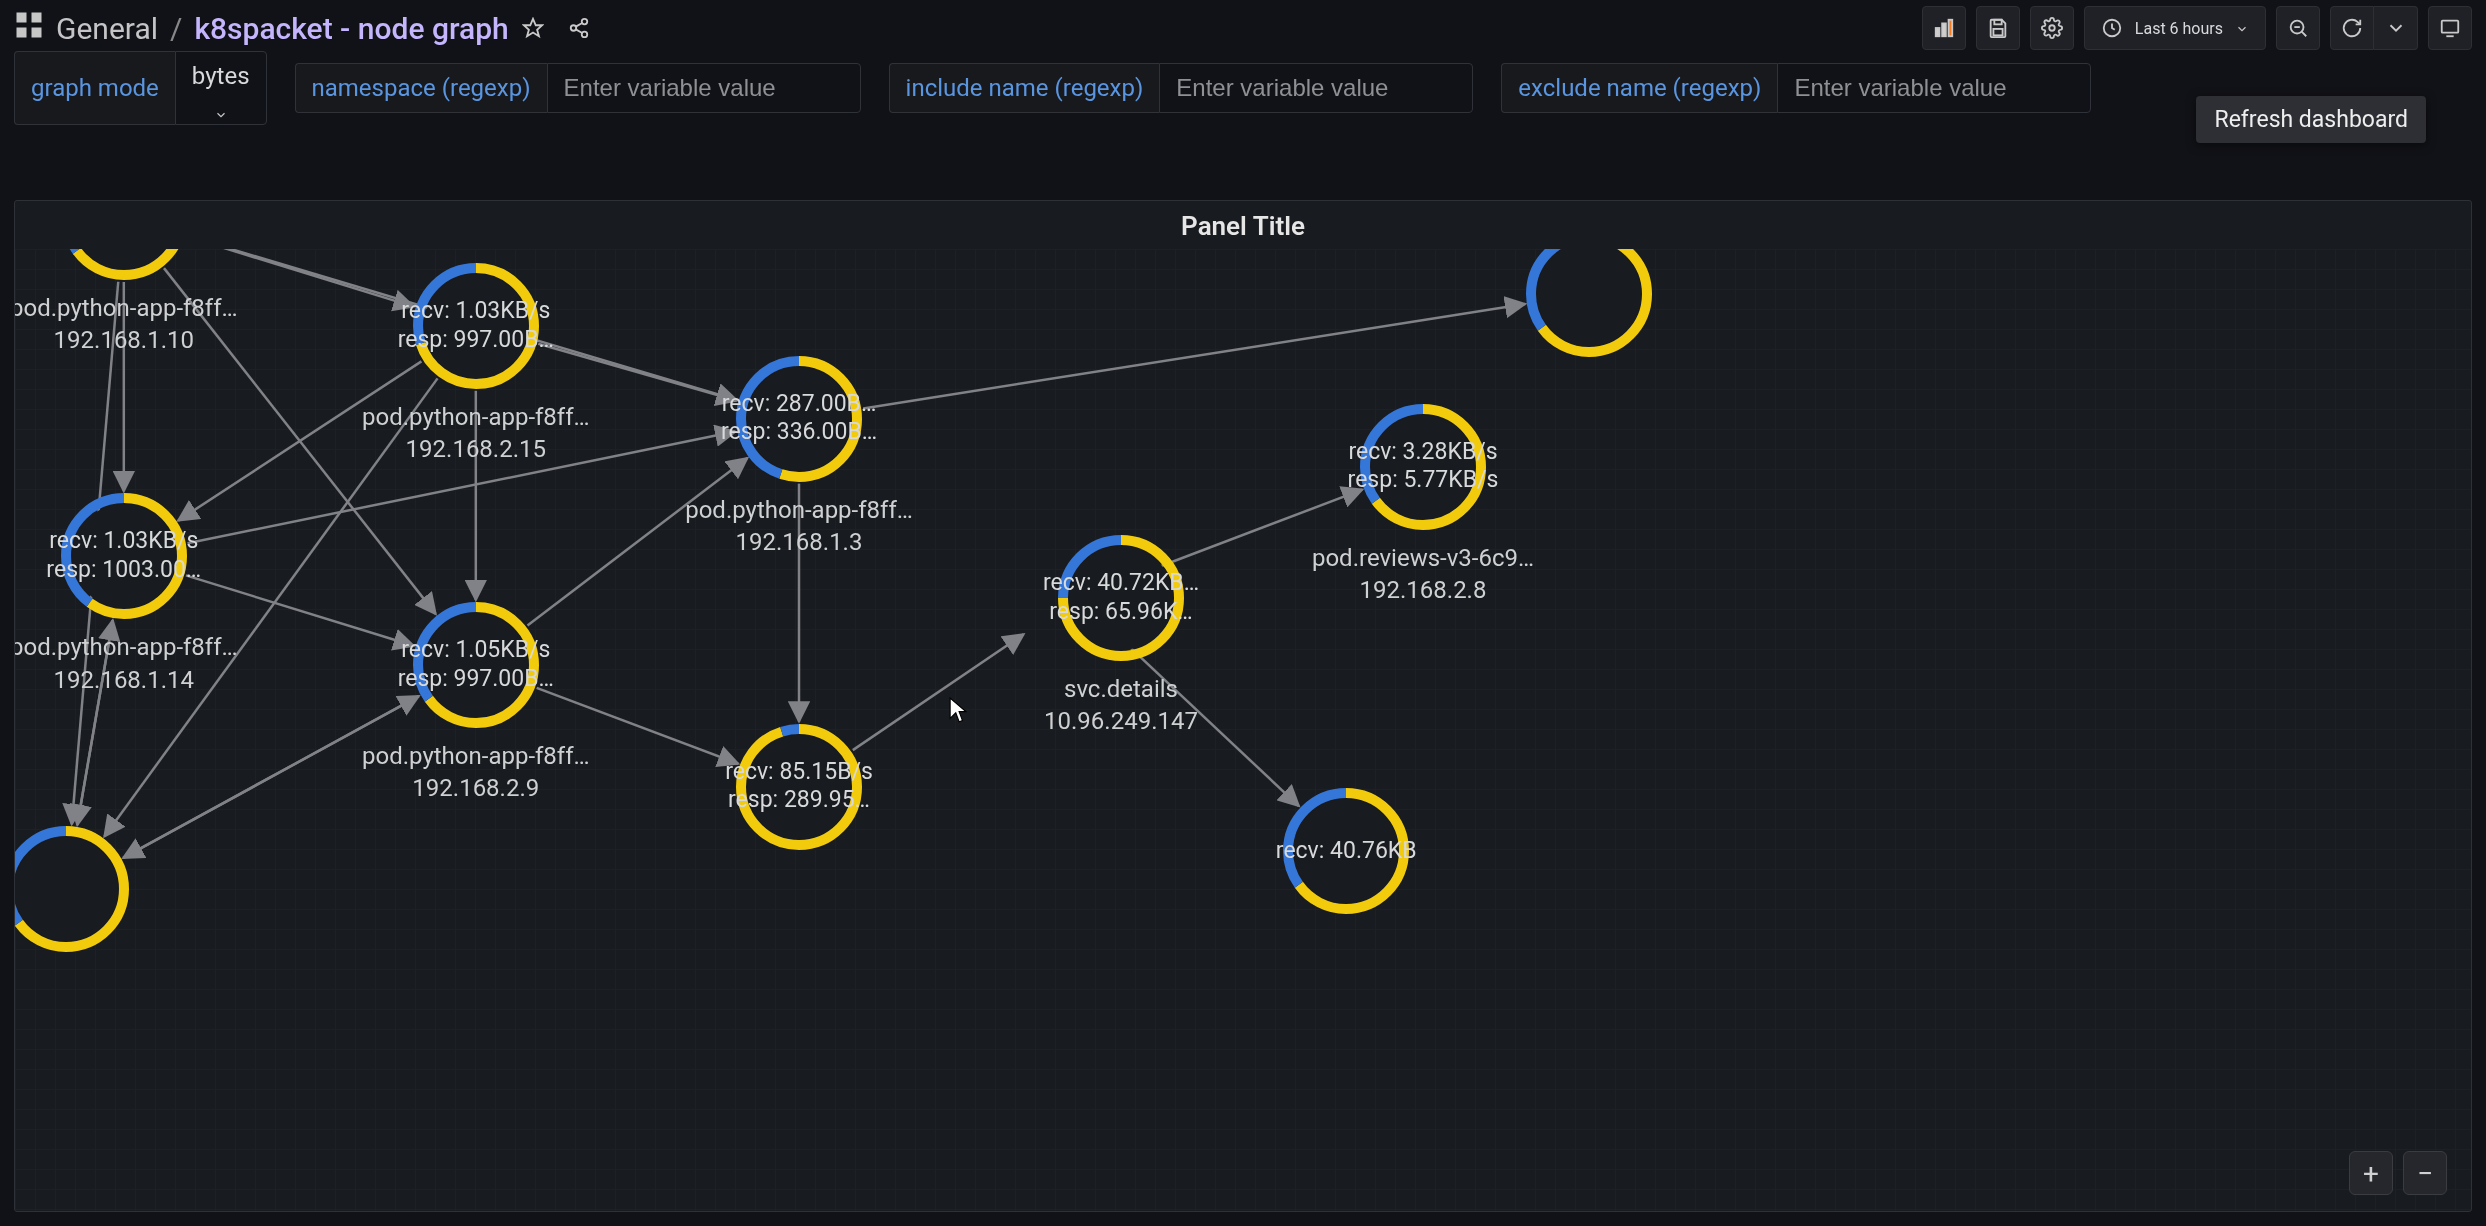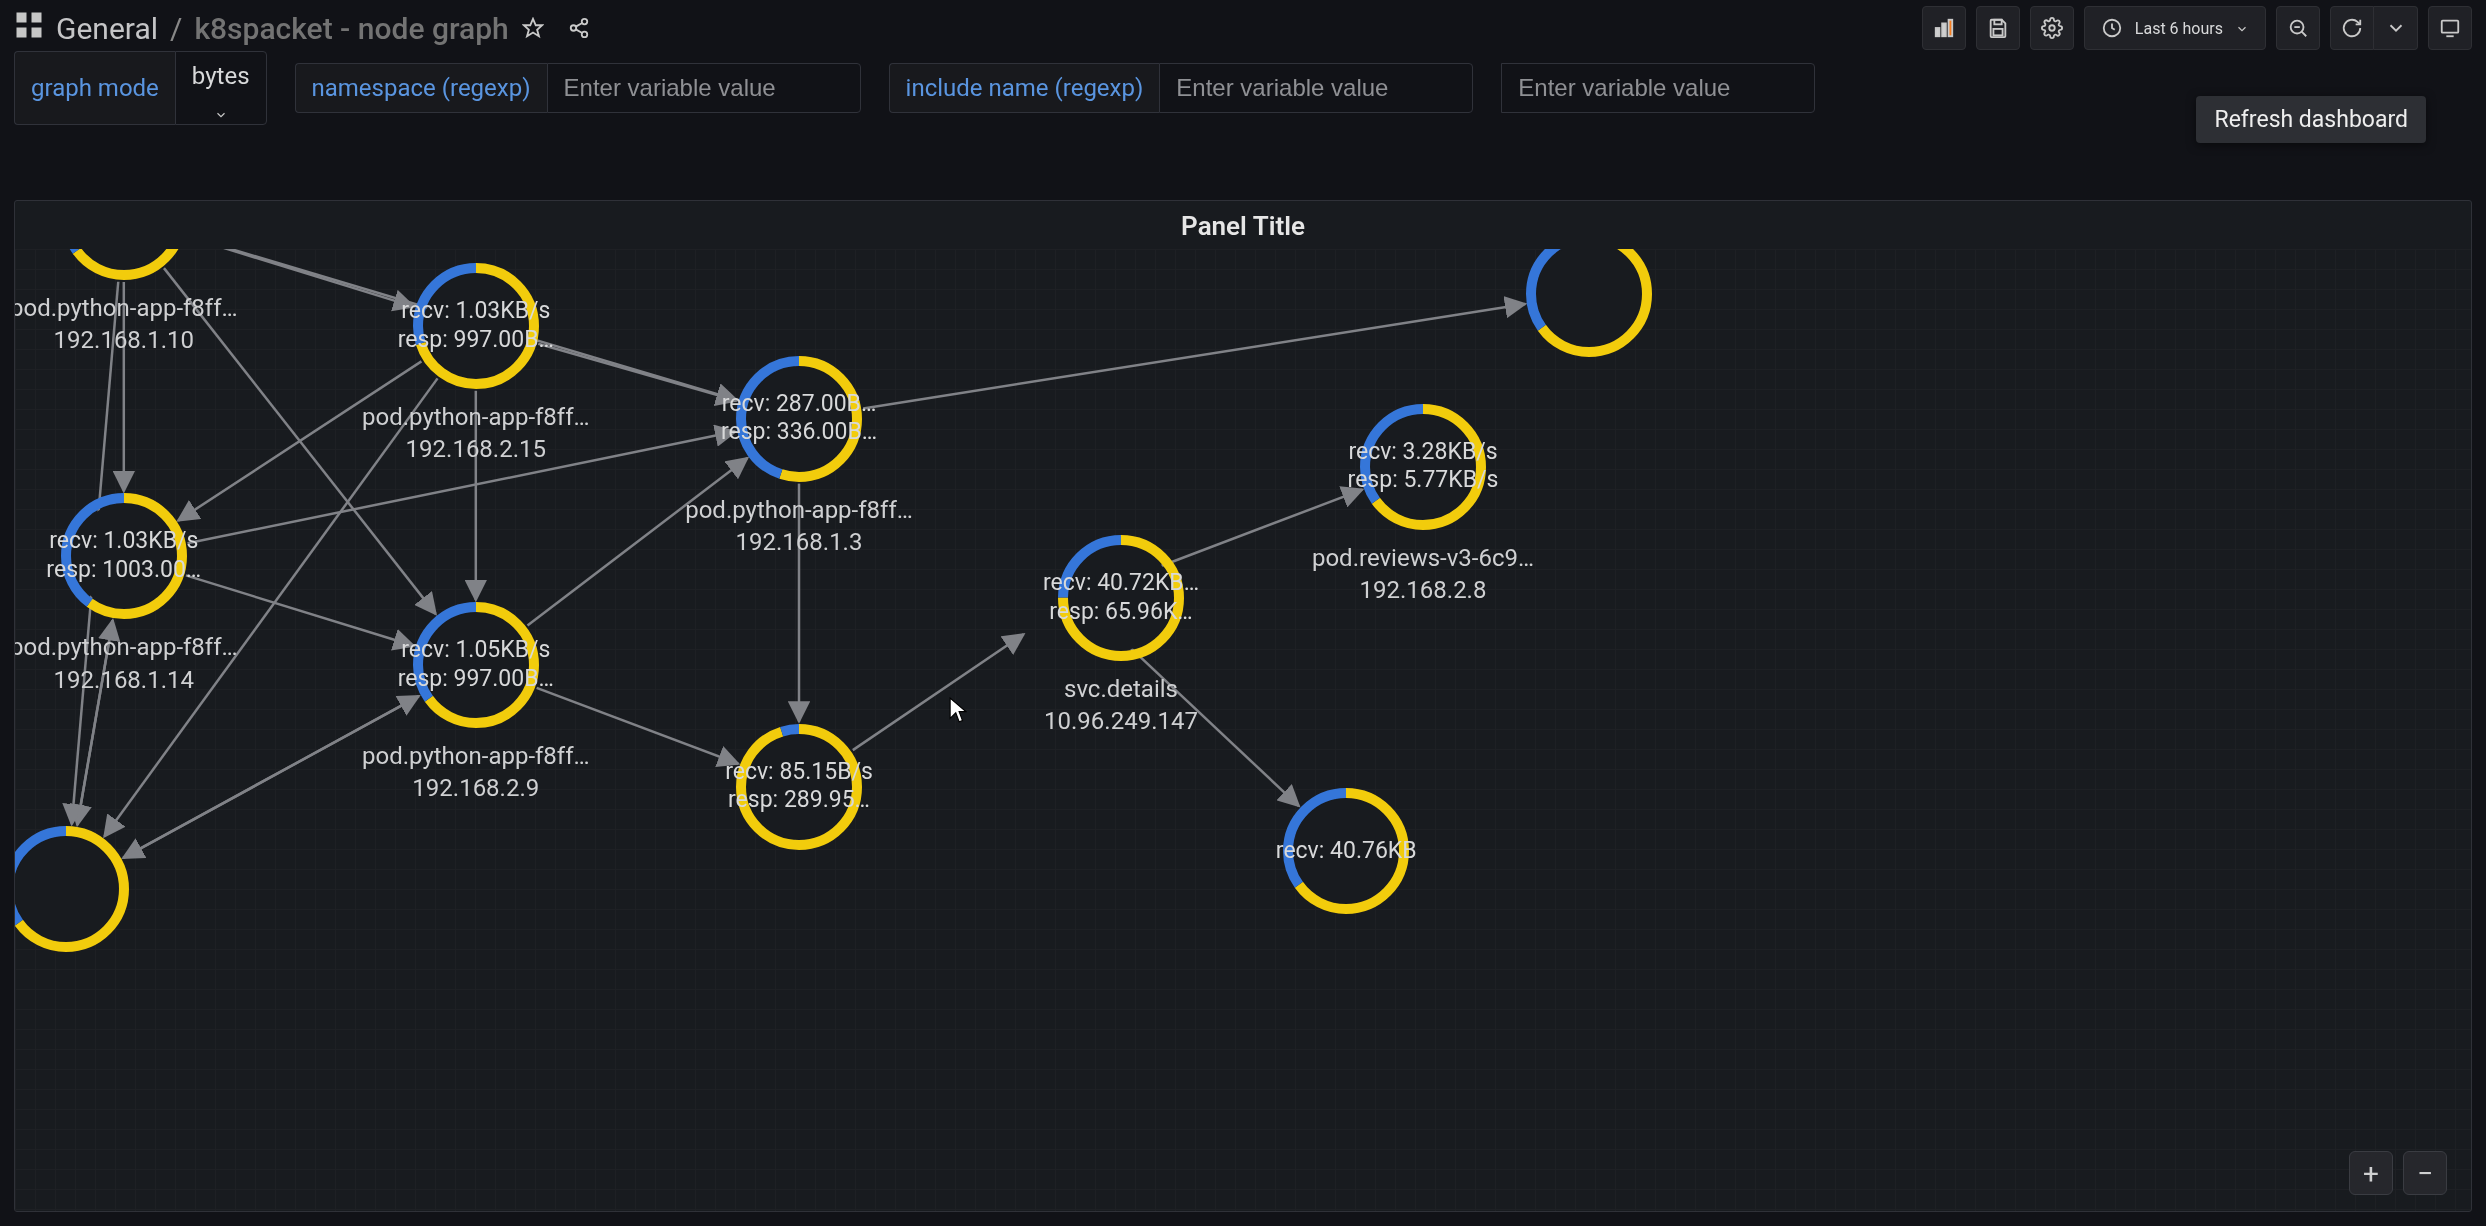--- a/index.html
+++ b/index.html
@@ -23,21 +23,21 @@
   .breadcrumbs {
     display: flex;
     align-items: center;
     gap: 12px;
     font-size: 30px;
     white-space: nowrap;
   }
   .breadcrumbs .dash-icon svg { width: 30px; height: 30px; fill: #c7c7c7; }
   .breadcrumbs .folder { color: #c5c5c7; }
   .breadcrumbs .slash  { color: #888; }
-  .breadcrumbs .title  { color: #737373; font-weight: 500; }
+  .breadcrumbs .title  { color: #c4b5fd; font-weight: 500; }
 
   .icon-btn {
     width: 44px; height: 44px;
     border-radius: 4px;
     background: #202126;
     display: inline-flex; align-items: center; justify-content: center;
     cursor: pointer;
     border: 1px solid #2e2f34;
   }
   .icon-btn.flat { background: transparent; border: none; }
@@ -318,20 +318,21 @@
   </div>
 
   <div class="vargroup">
     <div class="varlabel">include name (regexp)</div>
     <div class="varinput">
       <input placeholder="Enter variable value" style="">
     </div>
   </div>
 
   <div class="vargroup">
+    <div class="varlabel">exclude name (regexp)</div>
     <div class="varinput">
       <input placeholder="Enter variable value" style="">
     </div>
   </div>
 </div>
 
 <div class="panel">
   <div class="panel-title">Panel Title</div>
   <div class="graph-area">
 

